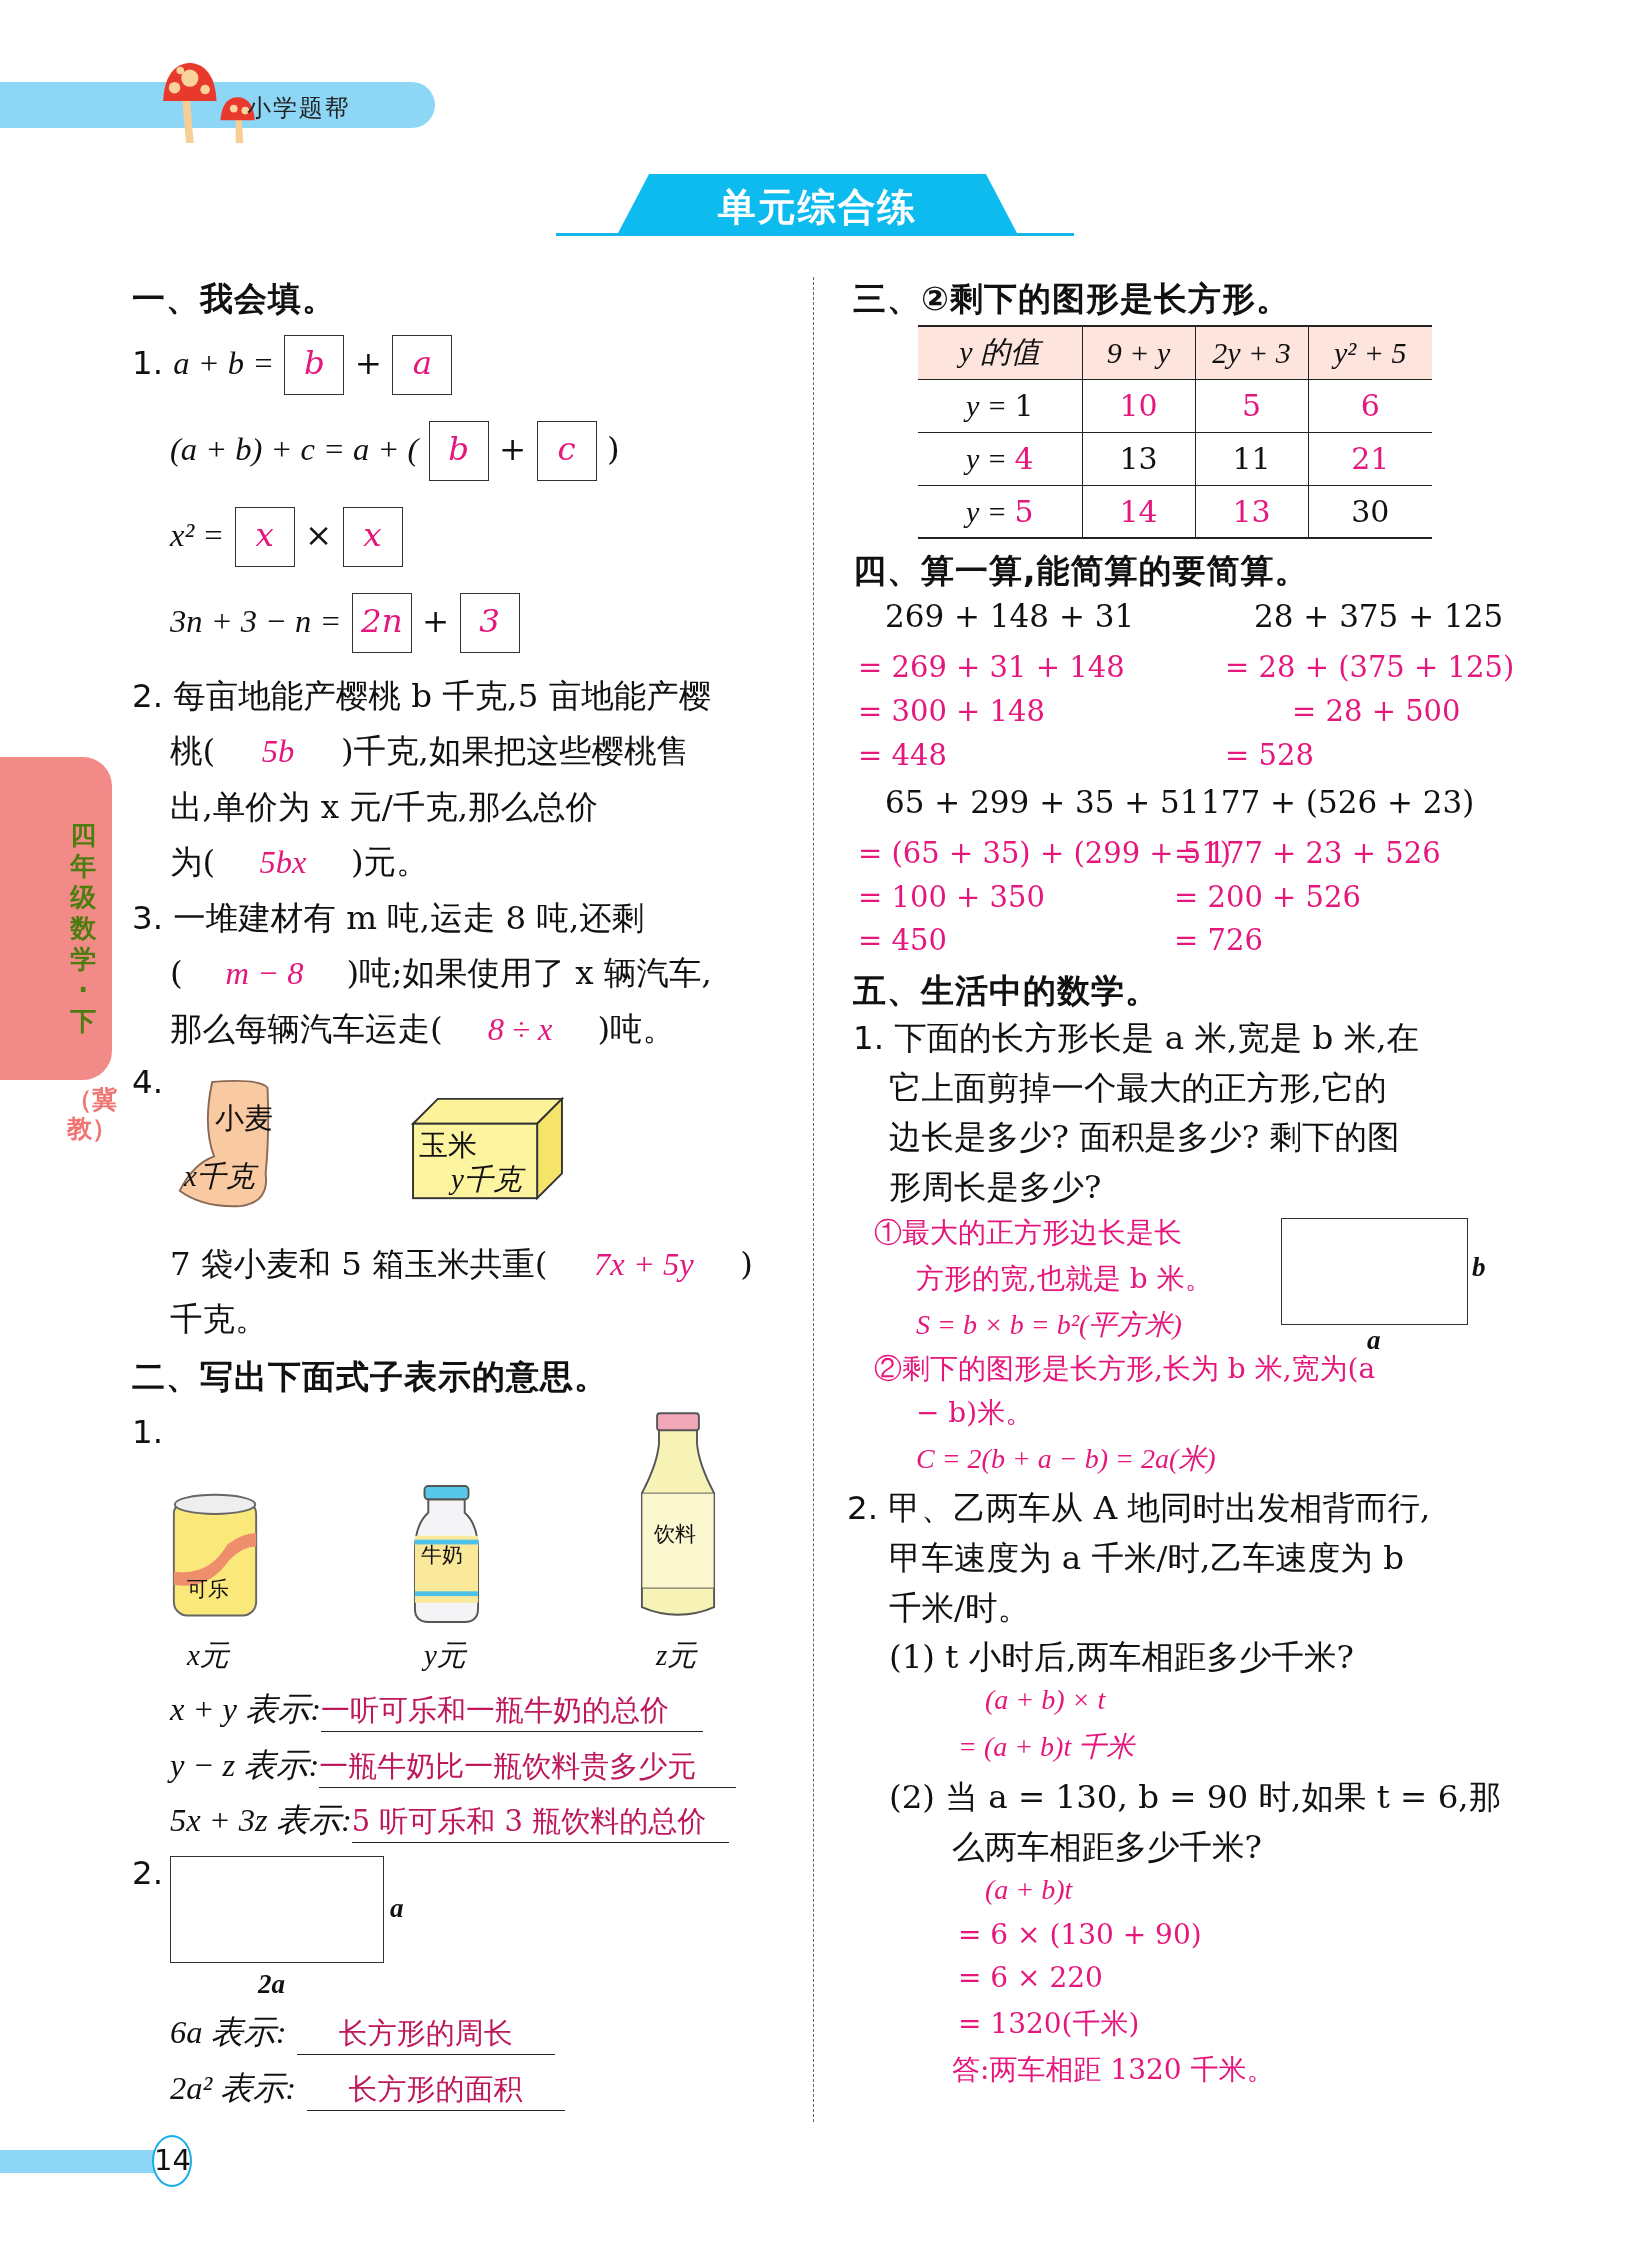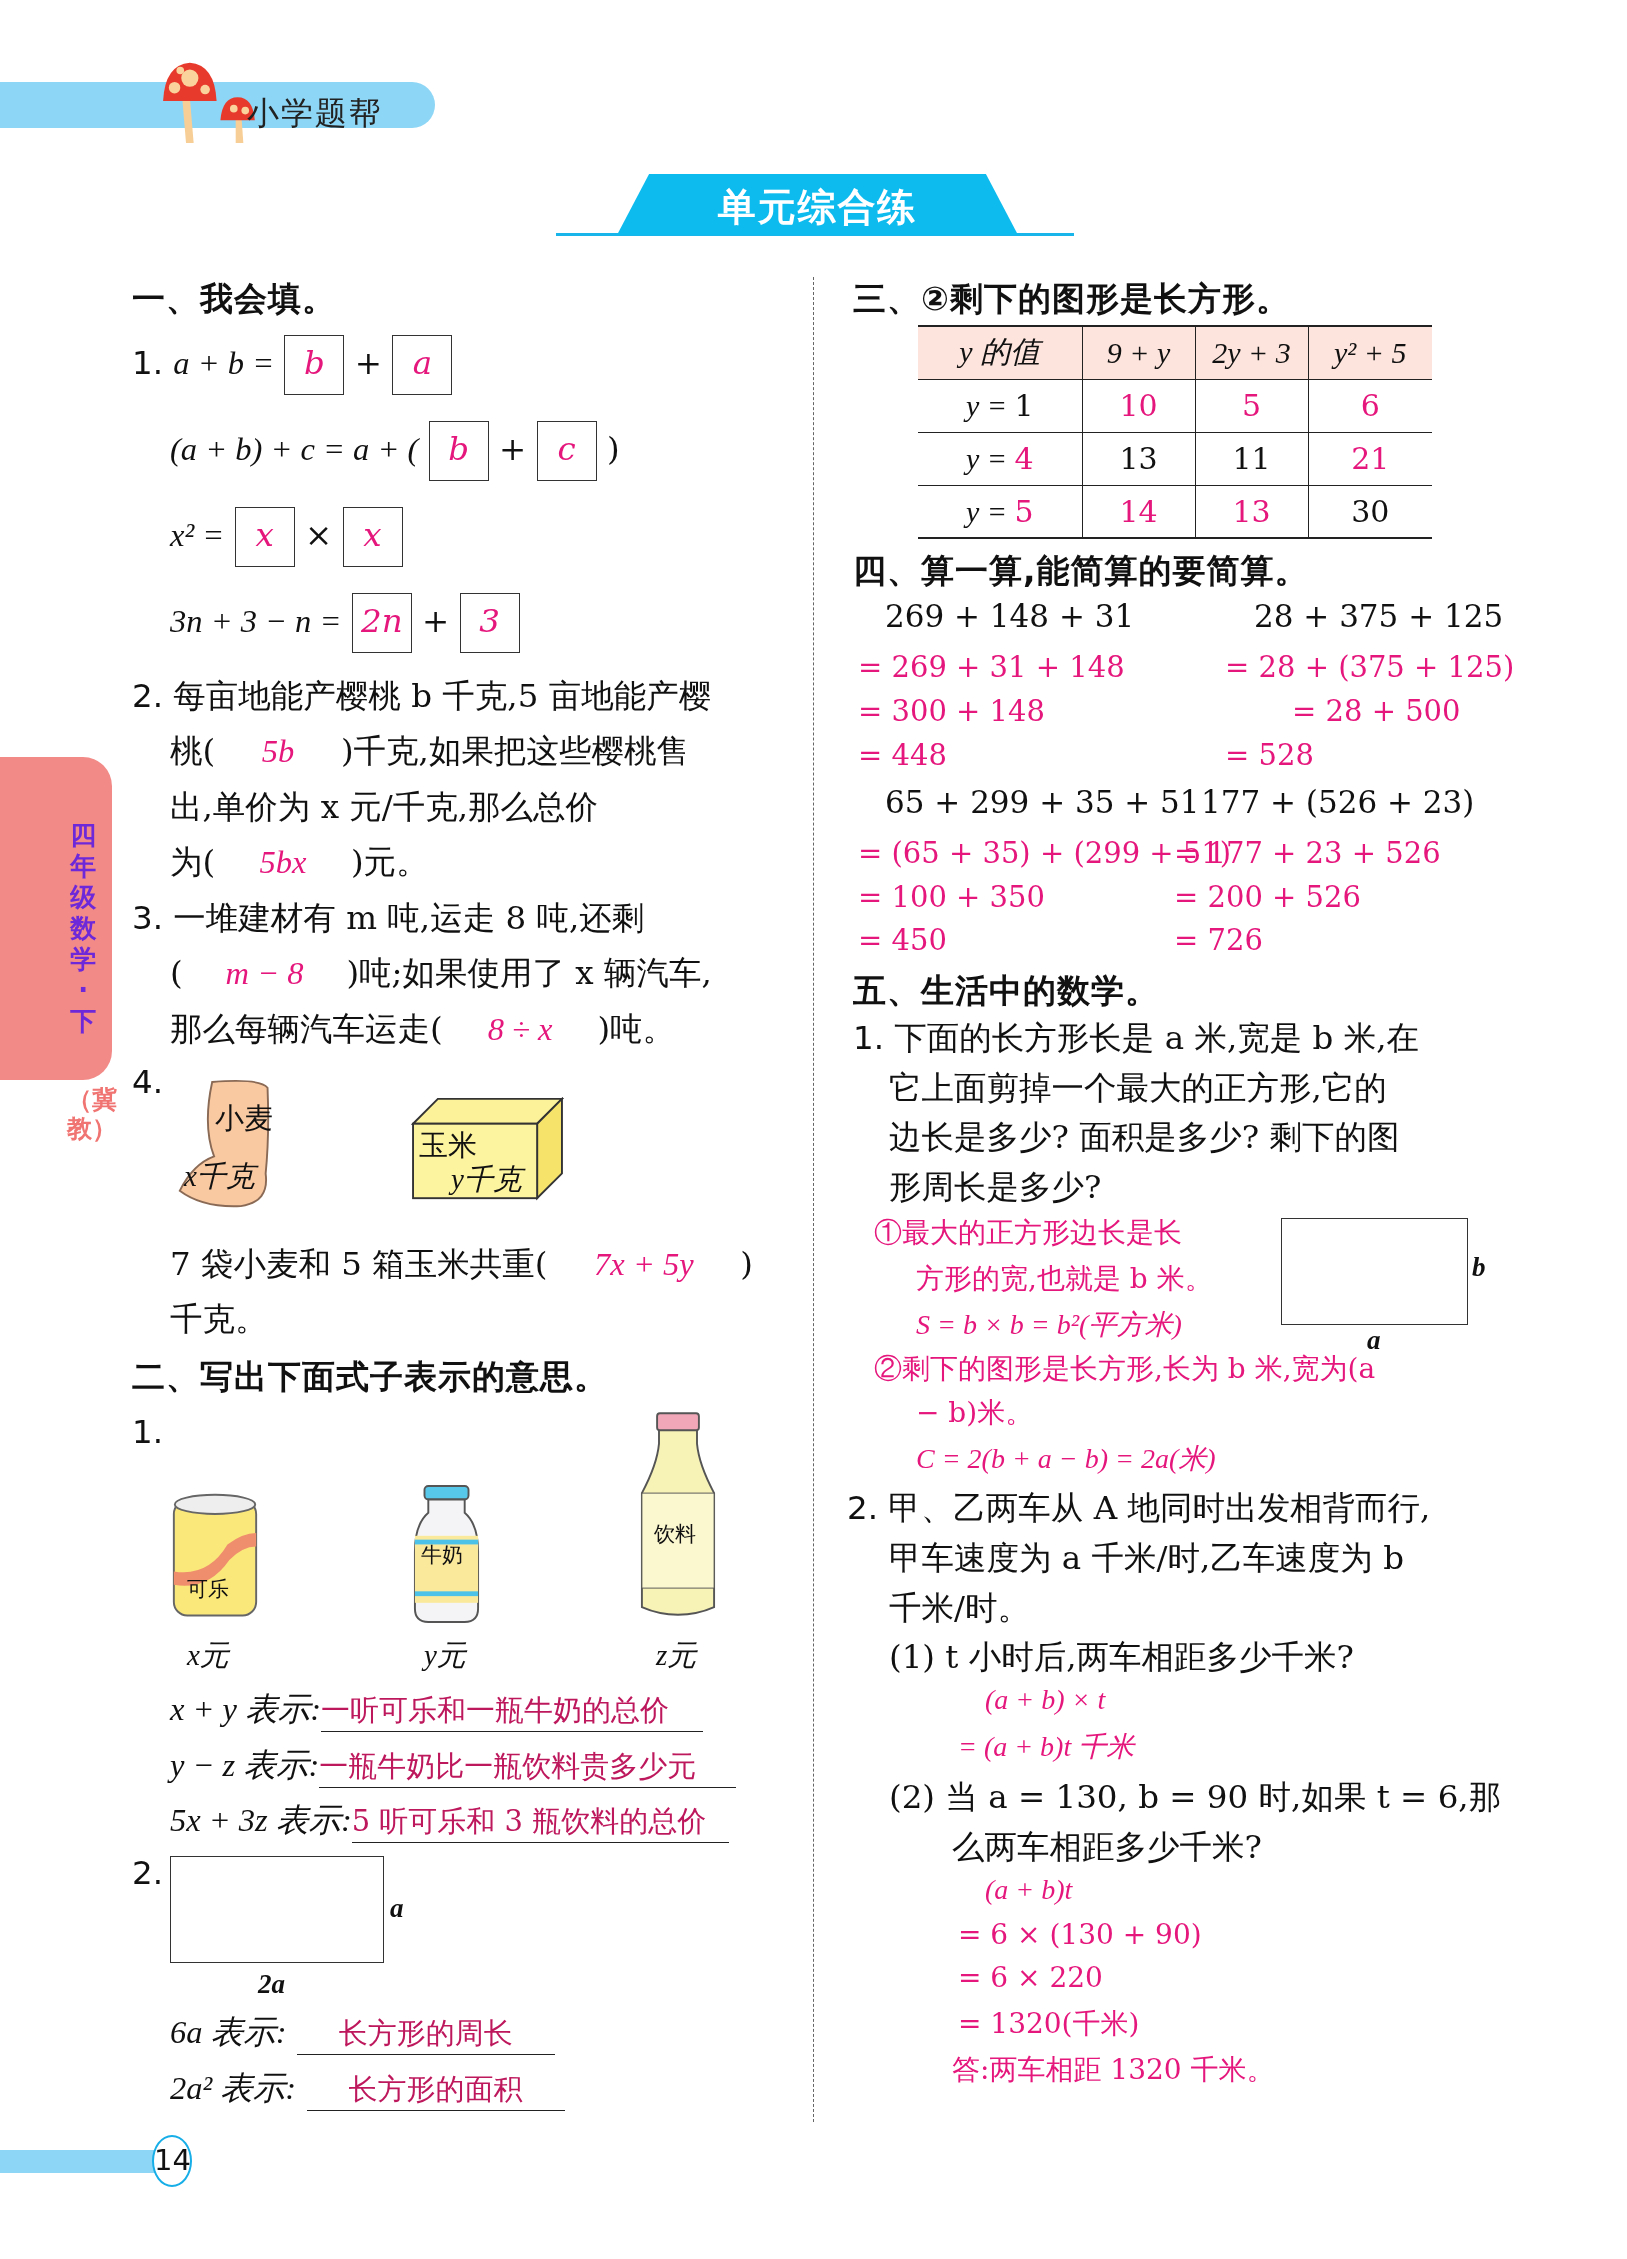--- a/index.html
+++ b/index.html
@@ -5,35 +5,35 @@
   * { box-sizing: border-box; margin: 0; padding: 0; }
   html, body { width: 1628px; height: 2260px; background: #ffffff; overflow: hidden; }
   body { position: relative; font-family: "DejaVu Serif", "Liberation Serif", serif; color: #111; }
   .sans { font-family: "DejaVu Sans", "Liberation Sans", sans-serif; }
   .ans { color: #e5177d; }
   .it { font-style: italic; font-family: "Liberation Serif", "DejaVu Serif", serif; }
   .abs { position: absolute; }
 
   
   .brand-bar { position: absolute; left: 0; top: 82px; width: 435px; height: 46px; background: #8dd6f5; border-radius: 0 23px 23px 0; }
-  .brand-text { position: absolute; left: 247px; top: 92px; font-size: 32px; color: #222; letter-spacing: 1.9px; }
+  .brand-text { position: absolute; left: 247px; top: 92px; font-size: 24px; color: #222; letter-spacing: 1.9px; }
   .mushroom { position: absolute; }
 
   
   .title-line { position: absolute; left: 556px; top: 233px; width: 518px; height: 2.9px; background: #18b5ea; }
   .title-tab { position: absolute; left: 617px; top: 174px; width: 401px; height: 61px; background: #0dbbef;
                clip-path: polygon(8% 0, 92% 0, 100% 100%, 0 100%); border-radius: 5.7px 5.7px 0 0; }
   .title-text { position: absolute; left: 617px; top: 182px; width: 401px; text-align: center; font-size: 38px; color: #fff; font-weight: bold; letter-spacing: 1.9px; }
 
   
   .divider { position: absolute; left: 813px; top: 277px; height: 1845px; border-left: 1.9px dashed #666; }
 
   
   .side-tab { position: absolute; left: 0; top: 757px; width: 112px; height: 323px; background: #f28b88; border-radius: 0 29px 29px 0; }
-  .side-text { position: absolute; left: 67px; top: 820px; width: 32.5px; font-size: 26px; color: #6d28d9; font-weight: bold; line-height: 31px; text-align: center; }
+  .side-text { position: absolute; left: 67px; top: 820px; width: 32.5px; font-size: 26px; color: #4d7c0f; font-weight: bold; line-height: 31px; text-align: center; }
   .side-sub { position: absolute; left: 67px; top: 1085px; width: 32.5px; font-size: 25px; color: #f07472; font-weight: bold; line-height: 29px; text-align: center; }
 
   
   .footer-bar { position: absolute; left: 0; top: 2150px; width: 172px; height: 23px; background: #8dd6f5; }
   .page-num { position: absolute; left: 152px; top: 2135px; width: 40px; height: 52px; border: 2.9px solid #17aee8; border-radius: 50%; background: #fff; font-size: 29px; text-align: center; line-height: 46px; color: #111; }
 
   .sec-head { position: absolute; font-size: 33px; font-weight: bold; font-family: "DejaVu Sans", "Liberation Sans", sans-serif; letter-spacing: 1px; }
   .line { position: absolute; font-size: 32.5px; white-space: nowrap; }
   .qnum { font-family: "DejaVu Sans", "Liberation Sans", sans-serif; }
   .box { display: inline-block; width: 60px; height: 60px; border: 1.9px solid #333; text-align: center; line-height: 55px; vertical-align: middle; color: #e5177d; font-style: italic; }

